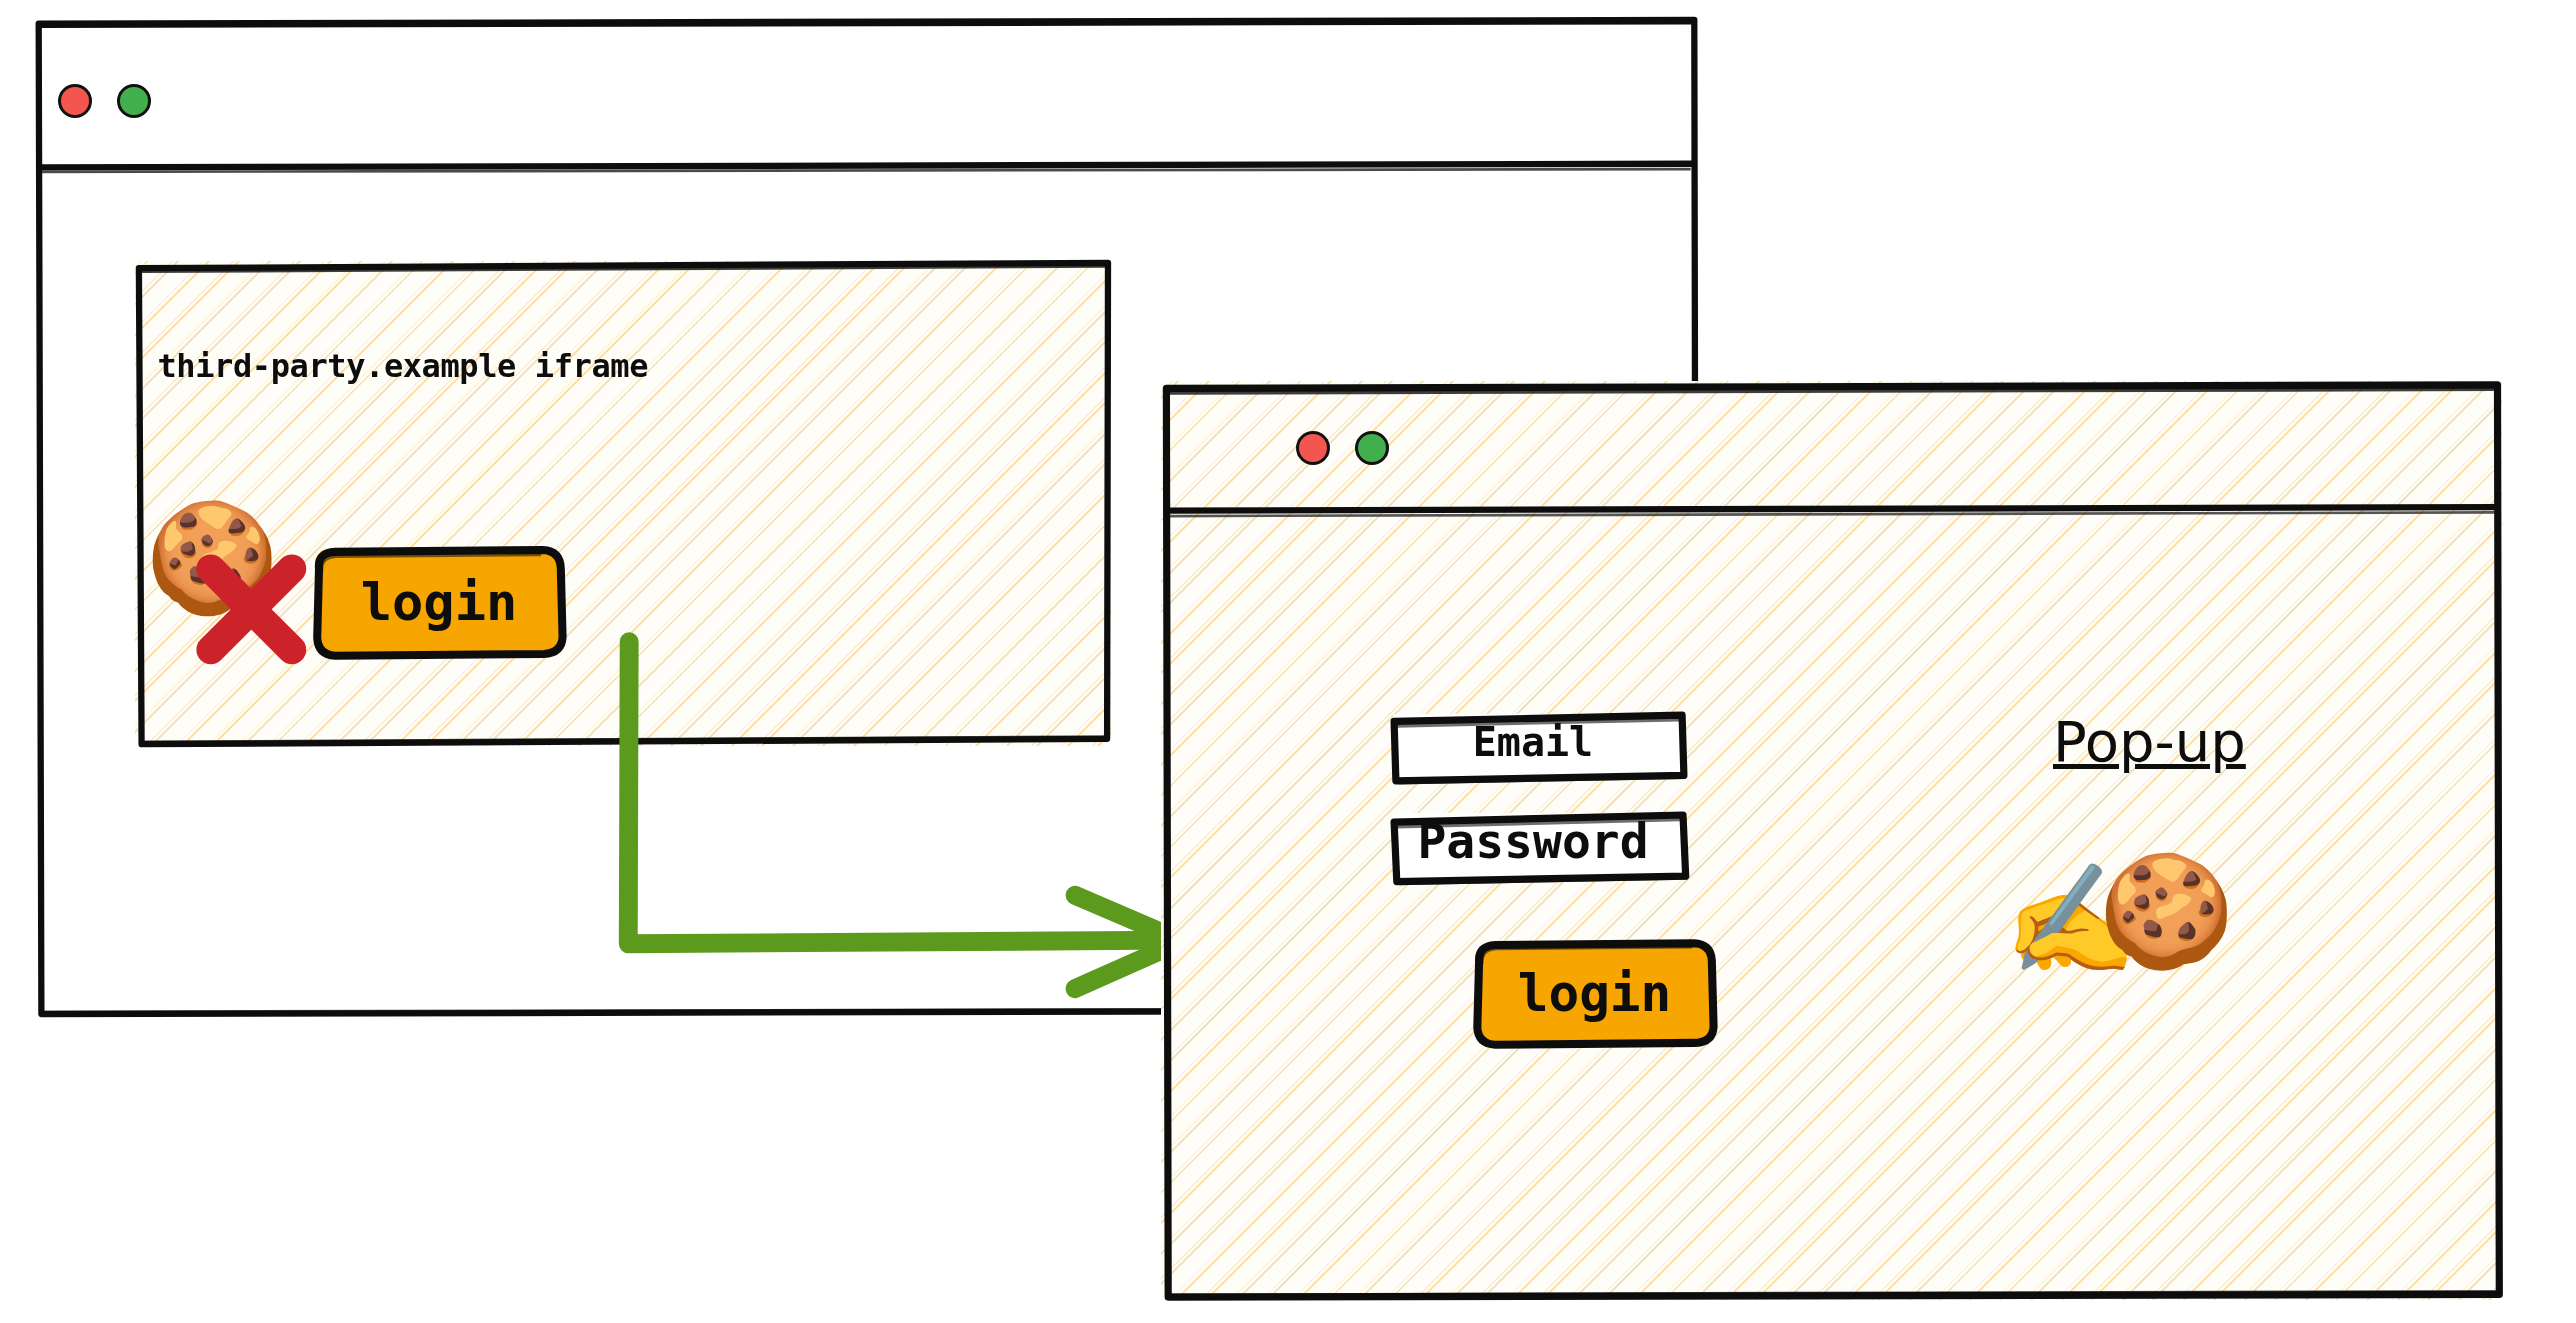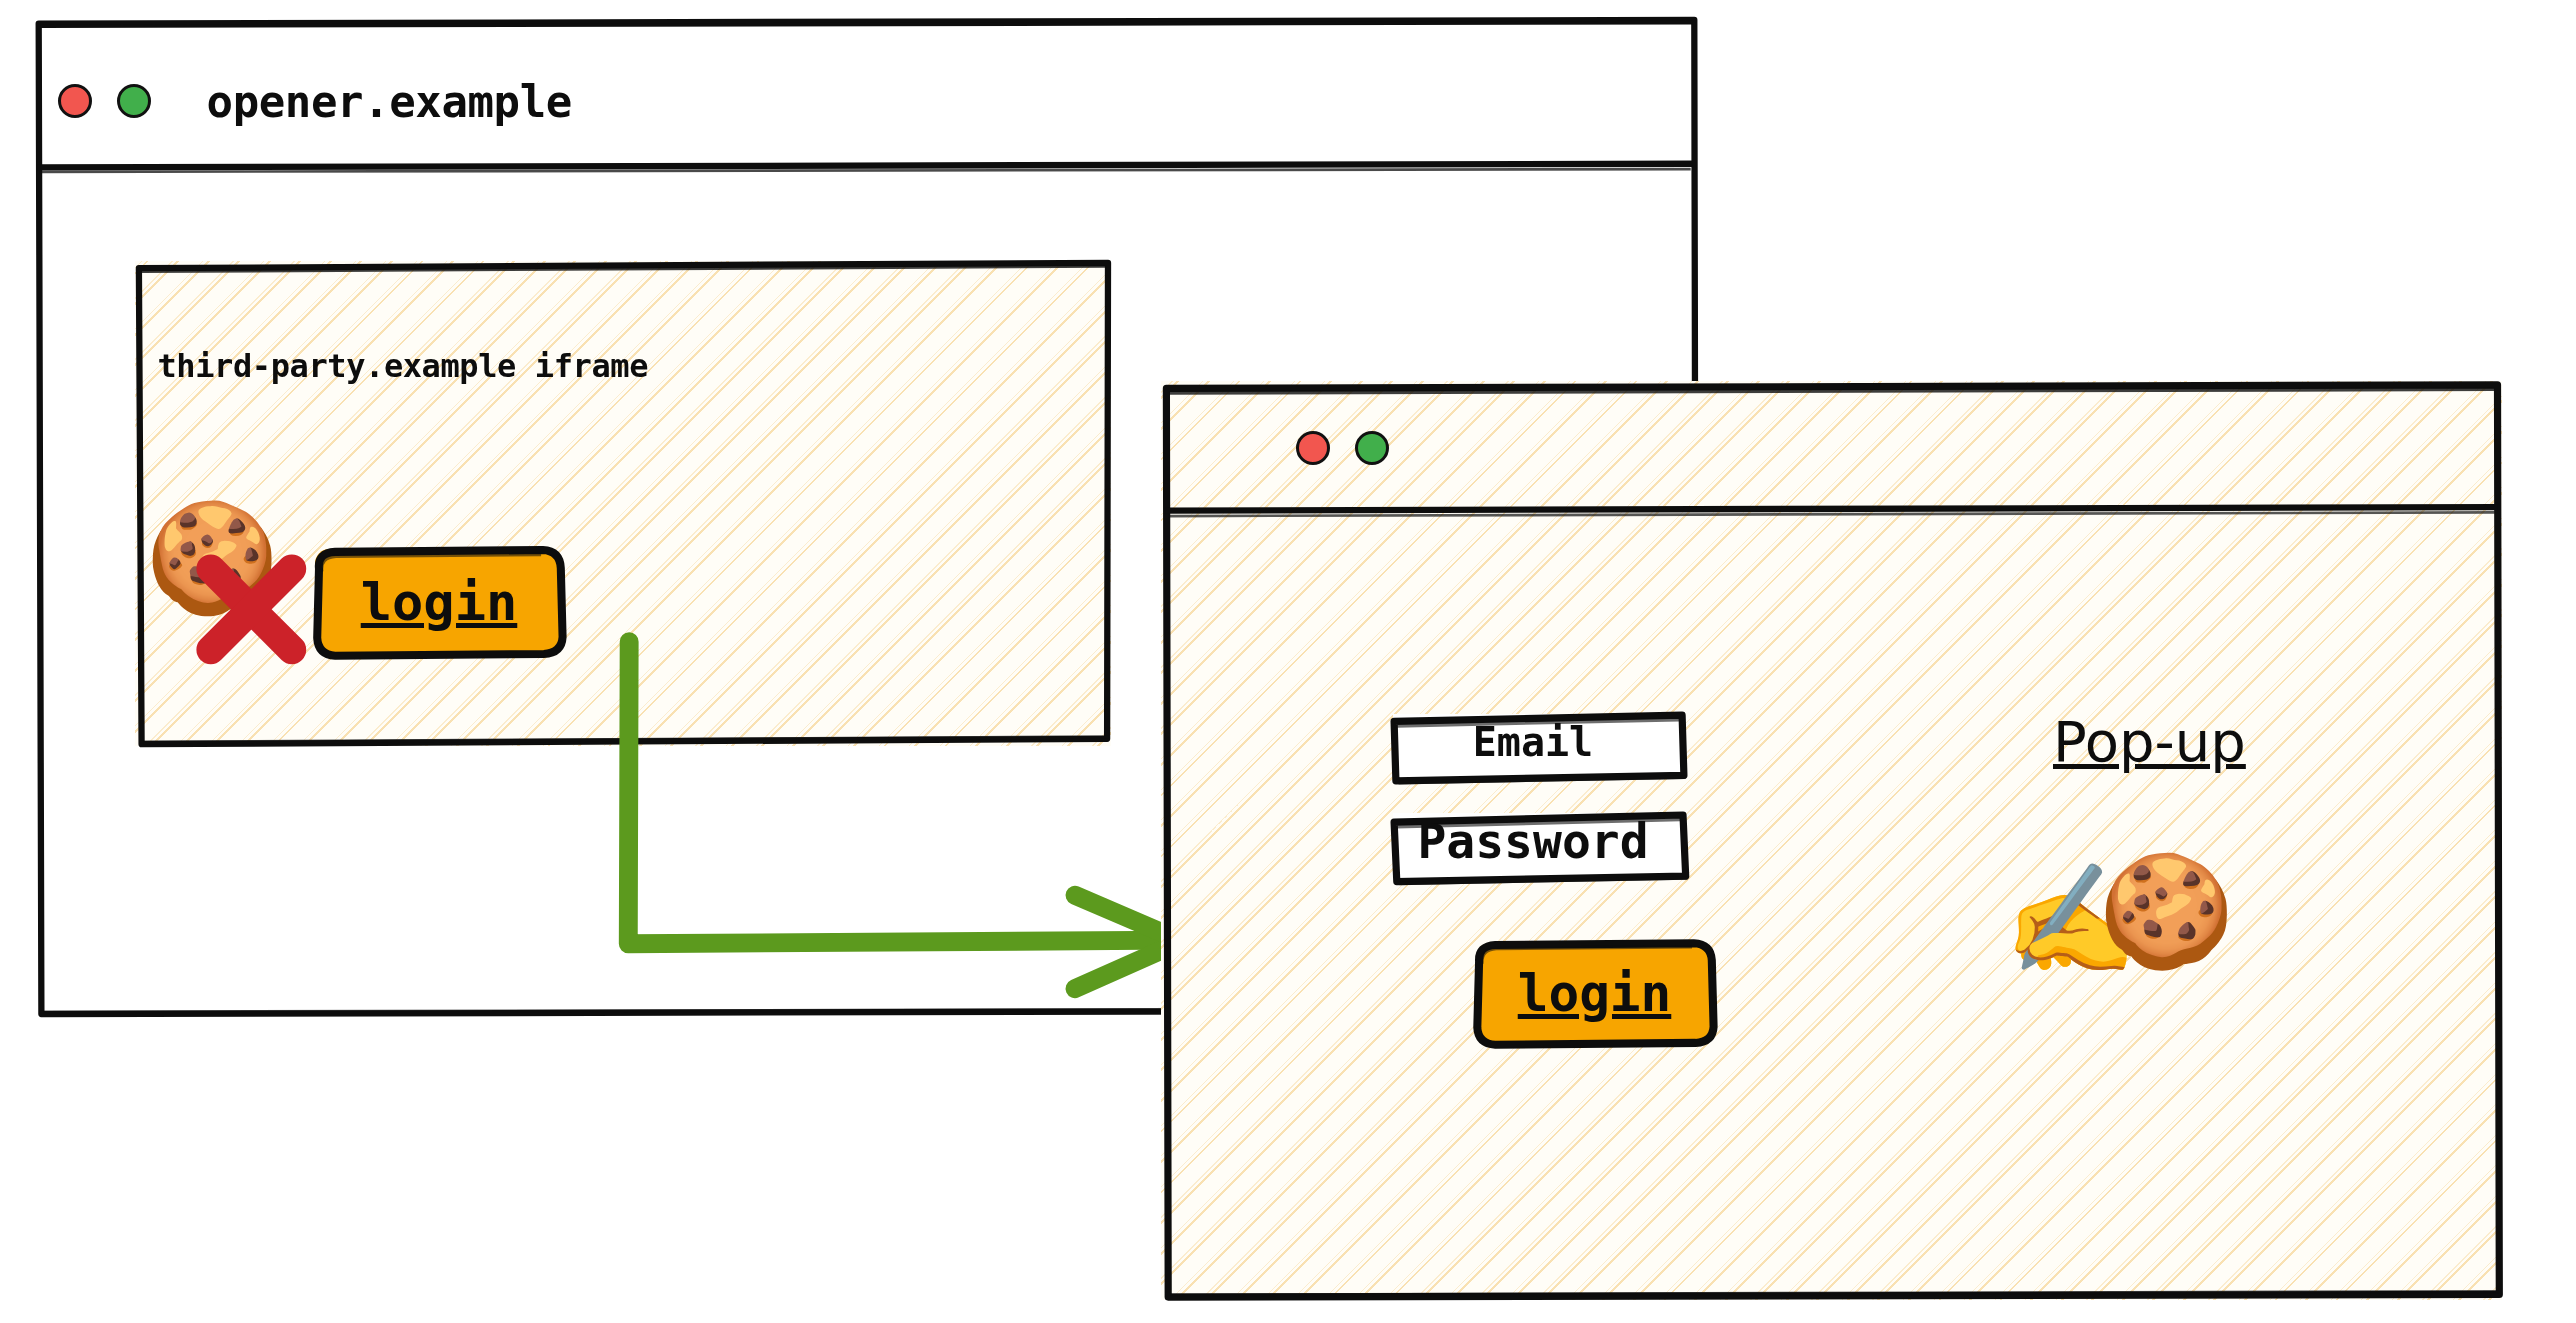--- a/index.html
+++ b/index.html
@@ -51,21 +51,21 @@
   .emoji{position:absolute;line-height:1;user-select:none;}
 
   
   .btn{
     position:absolute;display:flex;align-items:center;justify-content:center;
     background:#f7a500;color:#0d0d0d;
     font-family:"DejaVu Sans Mono",monospace;font-weight:700;
     box-sizing:border-box;border-radius:14.4px;
   }
   .btn .btn-svg{position:absolute;left:-7.2px;top:-7.2px;overflow:visible;pointer-events:none;}
-  .btn-text{position:relative;z-index:2;text-decoration:underline;}
+  .btn-text{position:relative;z-index:2;}
 
   
   .field{
     position:absolute;background:#ffffff;box-sizing:border-box;
     display:flex;align-items:center;justify-content:center;
     font-family:"DejaVu Sans Mono",monospace;font-weight:700;color:#0d0d0d;
   }
   .field .field-svg{position:absolute;left:-7.2px;top:-7.2px;overflow:visible;pointer-events:none;}
   .field-text{position:relative;z-index:2;}
 
@@ -87,21 +87,20 @@
       <path d="M3,6 L1845,2 L1847,1104 L6,1108 Z" fill="none" stroke="#0d0d0d" stroke-width="7" stroke-linejoin="round"></path>
       <path d="M5,9 L1843,5" fill="none" stroke="#0d0d0d" stroke-width="4"></path>
       <path d="M2,166 L1843,162" fill="none" stroke="#0d0d0d" stroke-width="7"></path>
       <path d="M4,171 L1841,168" fill="none" stroke="#0d0d0d" stroke-width="3" opacity="0.75"></path>
       <path d="M8,1106 L1846,1102" fill="none" stroke="#0d0d0d" stroke-width="4" opacity="0.7"></path>
     </svg>
 
     <div class="titlebar" style="left:21.6px;top:20px;width:1618px;height:126px;">
       <span class="dot red"></span>
       <span class="dot green"></span>
-      <span class="win-title">opener.example</span>
     </div>
 
     <div class="win hatch" id="third-party-iframe" style="left:99px;top:243px;width:976px;height:485px;">
 
       <svg class="frame-svg" width="976" height="485" viewBox="0 0 1086 540">
         <path d="M4,8 L1083,2 L1082,532 L7,538 Z" fill="none" stroke="#0d0d0d" stroke-width="7" stroke-linejoin="round"></path>
         <path d="M6,12 L1081,6" fill="none" stroke="#0d0d0d" stroke-width="3" opacity="0.8"></path>
         <path d="M9,536 L1084,530" fill="none" stroke="#0d0d0d" stroke-width="4" opacity="0.75"></path>
       </svg>
 

